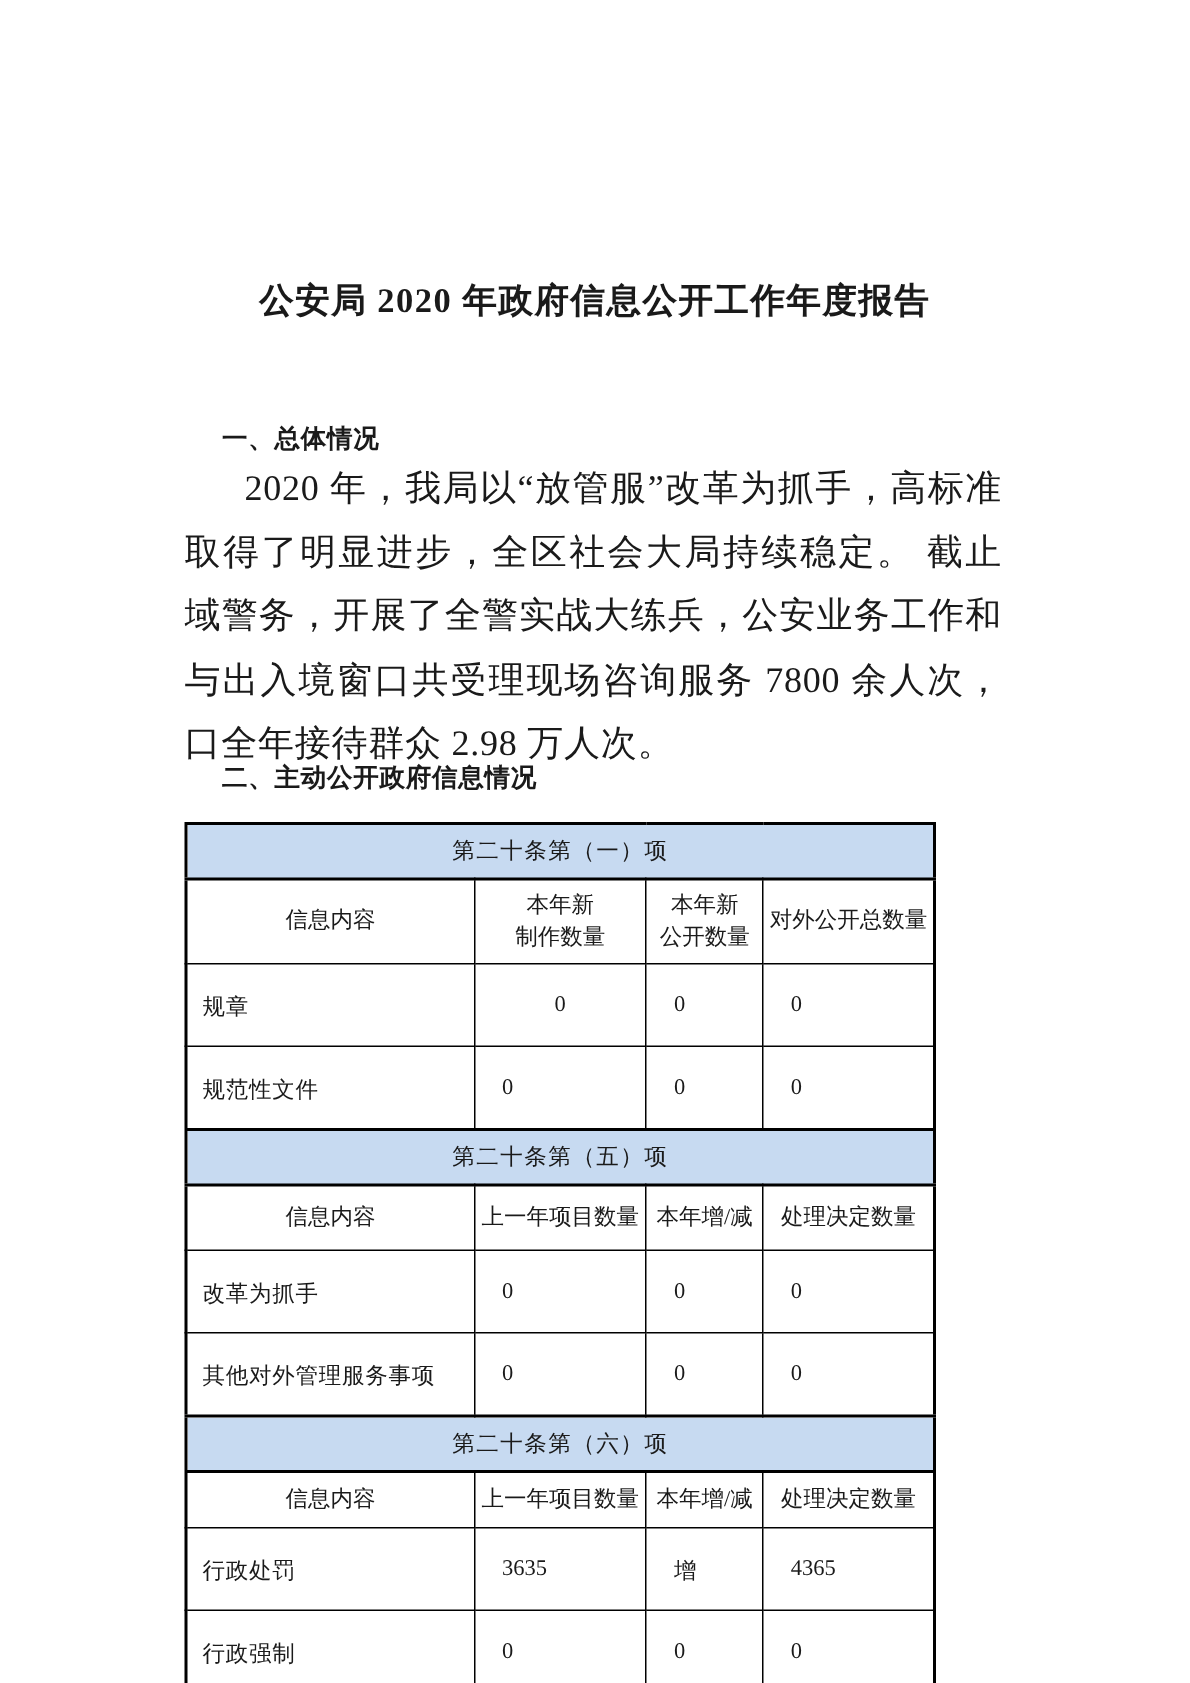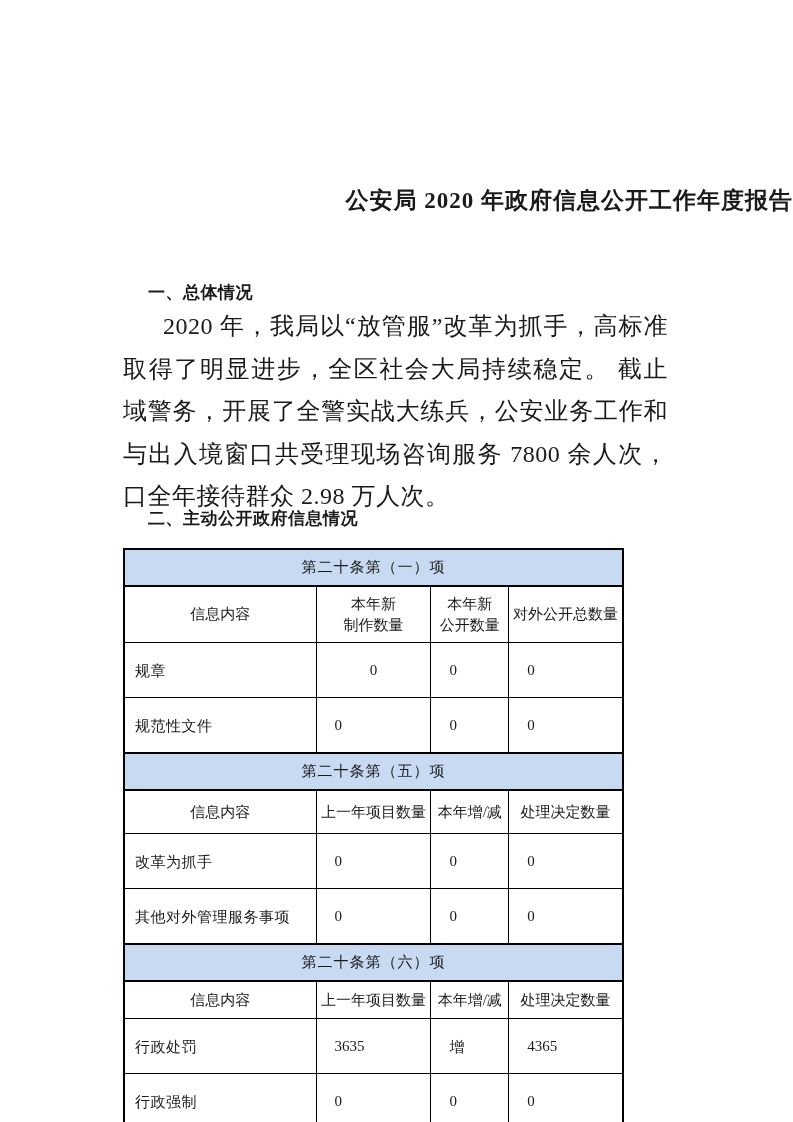--- a/index.html
+++ b/index.html
@@ -7,21 +7,21 @@
     position:relative;
     width:793px; height:1122px;
     margin:0 auto;
     background:#ffffff;
     font-family:"Liberation Serif", serif;
     color:#1a1a1a;
     overflow:hidden;
   }
   .doc-title {
     position:absolute; top:186px; left:0; right:0;
-    text-align:right;
+    text-align:center;
     font-size:23px; font-weight:bold;
     letter-spacing:1px;
     line-height:30px;
     font-family:"Liberation Serif", serif;
   }
   .sec-heading {
     position:absolute; left:148px;
     font-size:17px; font-weight:bold;
     line-height:20px;
     font-family:"Liberation Sans", sans-serif;

